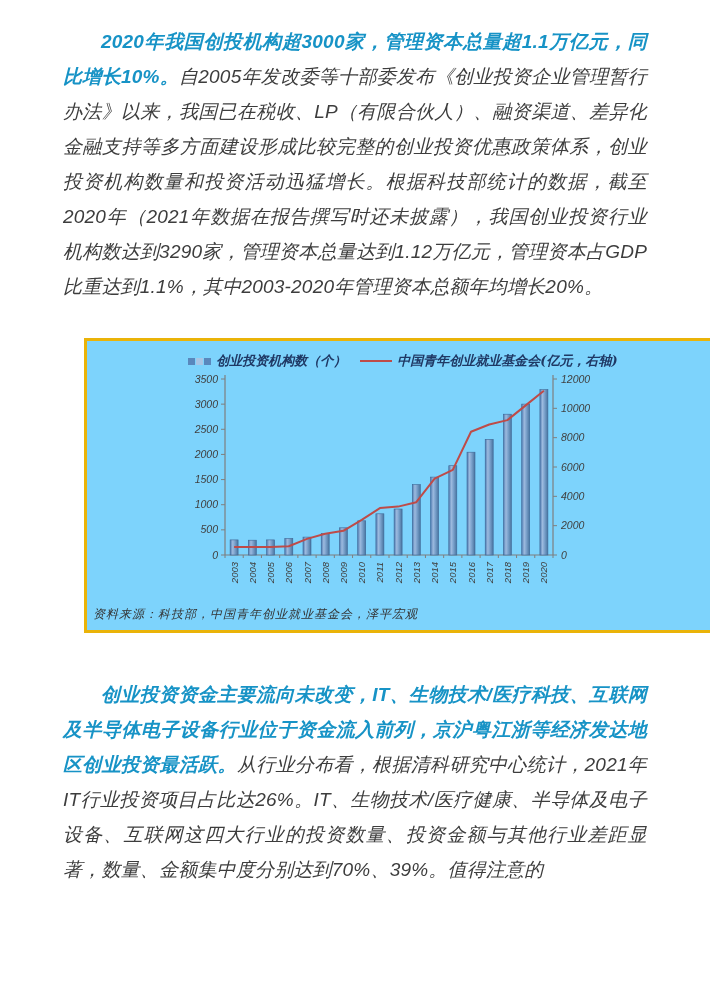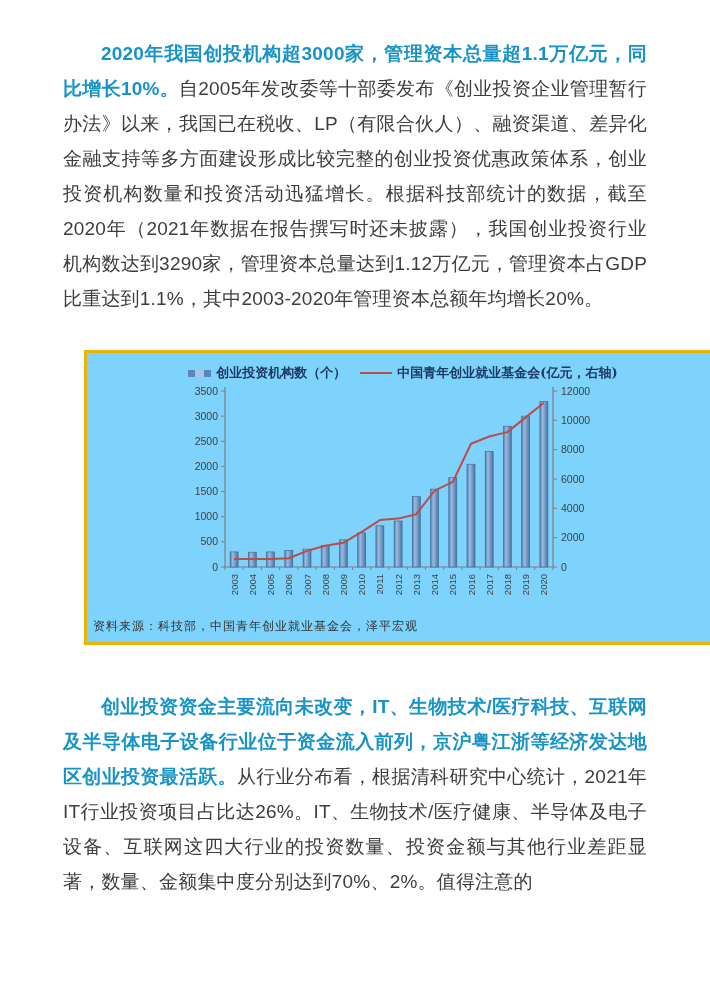--- a/index.html
+++ b/index.html
@@ -1,21 +1,21 @@
 <!DOCTYPE html>
 <html><head>
 <meta charset="utf-8">
 <style>
   * { margin:0; padding:0; box-sizing:border-box; }
   html,body { background:#fff; }
   body {
     width:710px; height:1003px; position:relative; overflow:hidden;
     font-family:"Liberation Sans", sans-serif;
   }
-  .content { padding:36px 63px 0 63px; }
+  .content { padding:24px 63px 0 63px;font-style:italic; }
   .para {
     font-size:19px; line-height:35px; color:#3d3d3d;
     text-align:justify; text-indent:2em; letter-spacing:0.2px;
   }
   .para .lead { color:#1793c6; font-weight:bold; }
   .figure-box {
     width:638px; margin:34px 0 44px 21px;
     border:3px solid #eab308; background:#7dd3fc;
     padding:10px 0 7px 0;
   }
@@ -165,15 +165,15 @@
           <text transform="translate(341.5,191) rotate(-90)" text-anchor="end">2016</text>
           <text transform="translate(359.7,191) rotate(-90)" text-anchor="end">2017</text>
           <text transform="translate(377.9,191) rotate(-90)" text-anchor="end">2018</text>
           <text transform="translate(396.2,191) rotate(-90)" text-anchor="end">2019</text>
           <text transform="translate(414.4,191) rotate(-90)" text-anchor="end">2020</text>
         </g>
       </svg>
     <div class="fig-source">资料来源：科技部，中国青年创业就业基金会，泽平宏观</div>
   </figure>
 
-  <p class="para"><span class="lead">创业投资资金主要流向未改变，IT、生物技术/医疗科技、互联网及半导体电子设备行业位于资金流入前列，京沪粤江浙等经济发达地区创业投资最活跃。</span><span>从行业分布看，根据清科研究中心统计，2021年IT行业投资项目占比达26%。IT、生物技术/医疗健康、半导体及电子设备、互联网这四大行业的投资数量、投资金额与其他行业差距显著，数量、金额集中度分别达到70%、2%。值得注意的</span></p>
+  <p class="para"><span class="lead">创业投资资金主要流向未改变，IT、生物技术/医疗科技、互联网及半导体电子设备行业位于资金流入前列，京沪粤江浙等经济发达地区创业投资最活跃。</span><span>从行业分布看，根据清科研究中心统计，2021年IT行业投资项目占比达26%。IT、生物技术/医疗健康、半导体及电子设备、互联网这四大行业的投资数量、投资金额与其他行业差距显著，数量、金额集中度分别达到70%、39%。值得注意的</span></p>
 
 </div>
 
 </body></html>

